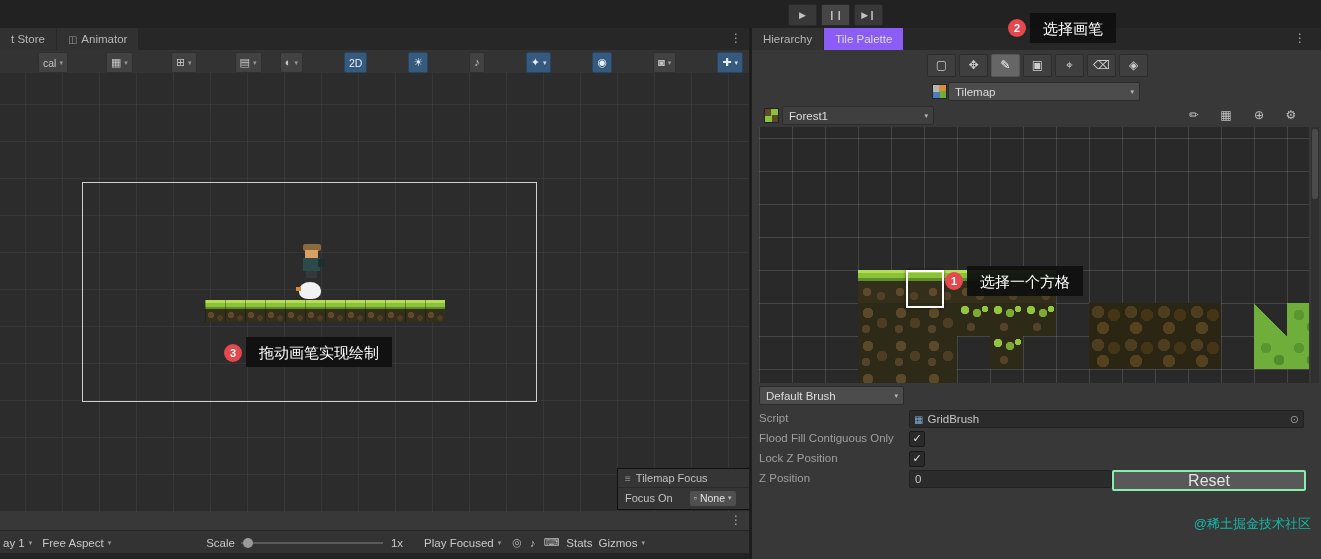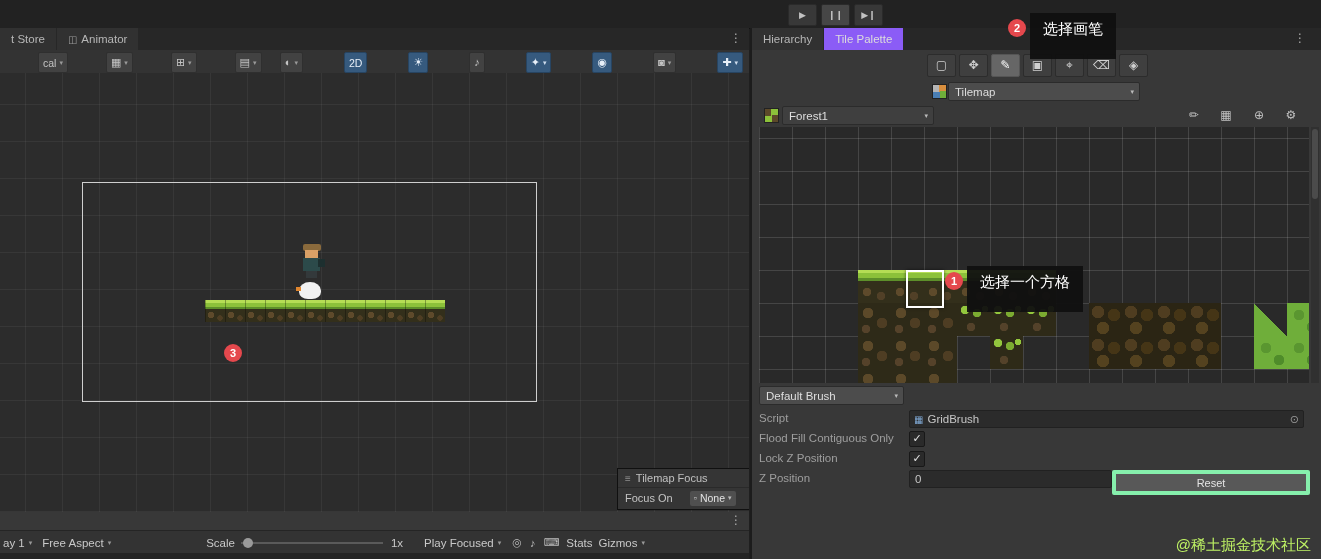--- a/index.html
+++ b/index.html
@@ -48,21 +48,21 @@
   .ch-hair{position:absolute;left:5px;top:0;width:18px;height:7px;background:#8a6a3c;border-radius:2px;}
   .ch-face{position:absolute;left:7px;top:6px;width:13px;height:8px;background:#d9a066;}
   .ch-body{position:absolute;left:5px;top:14px;width:17px;height:13px;background:#2c4a4a;}
   .ch-pack{position:absolute;left:20px;top:15px;width:7px;height:8px;background:#1d2f2f;}
   .ch-legs{position:absolute;left:8px;top:27px;width:11px;height:7px;background:#33393b;}
   .chicken{position:absolute;left:1px;top:38px;width:22px;height:17px;background:#f1f1f1;border-radius:55% 55% 45% 45%;}
   .chicken:after{content:"";position:absolute;left:-3px;top:5px;width:5px;height:4px;background:#e0862e;}
 
   .badge{position:absolute;width:18px;height:18px;border-radius:50%;background:#e5484d;color:#fff;
          font-size:11px;font-weight:bold;display:flex;align-items:center;justify-content:center;z-index:6;}
-  .tip{position:absolute;height:46px;line-height:31px;background:rgba(16,16,16,.95);color:#fff;
+  .tip{position:absolute;height:30px;line-height:31px;background:rgba(16,16,16,.95);color:#fff;
        font-size:15px;padding:0 13px;white-space:nowrap;z-index:5;}
   .ann3-badge{left:224px;top:271px;} .ann3-tip{left:246px;top:264px;}
 
   .focus-overlay{position:absolute;left:617px;top:395px;width:131px;height:40px;background:#353535;border:1px solid #101010;font-size:11px;}
   .fo-title{height:18px;display:flex;align-items:center;gap:5px;padding:0 7px;border-bottom:1px solid #2a2a2a;color:#c0c0c0;}
   .fo-handle{color:#8f8f8f;font-size:10px;}
   .fo-row{height:20px;display:flex;align-items:center;gap:17px;padding:0 7px;color:#c4c4c4;}
   .fo-dd{height:15px;background:#4f4f4f;border-radius:2px;display:flex;align-items:center;gap:3px;padding:0 4px;font-size:10.5px;color:#e2e2e2;}
   .fo-dd .ar{font-size:7px;color:#bbb;}
   .fo-dd .bx{font-size:9px;color:#cfcfcf;}
@@ -135,23 +135,23 @@
   .row-script{top:384px;} .row-flood{top:404px;} .row-lock{top:424px;} .row-z{top:444px;}
   .field{position:absolute;left:157px;height:16px;background:#2b2b2b;border:1px solid #212121;border-radius:2px;
          display:flex;align-items:center;font-size:11.5px;color:#c6c6c6;}
   .f-script{top:382px;width:393px;}
   .f-script .sic{font-size:10px;color:#7fa8d4;padding:0 4px;}
   .f-script .pick{margin-left:auto;padding:0 4px;color:#999;font-size:11px;}
   .cb{position:absolute;left:157px;width:14px;height:14px;background:#2a2a2a;border:1px solid #181818;border-radius:2px;
       color:#e4e4e4;font-size:11px;line-height:13px;text-align:center;}
   .cb-flood{top:403px;} .cb-lock{top:423px;}
   .f-z{top:442px;width:196px;padding-left:5px;}
-  .reset-btn{position:absolute;left:360px;top:442px;width:190px;height:17px;background:#585858;border:4px solid #86efac;border-radius:2px;
-             font-size:11px;color:#e3e3e3;display:flex;align-items:center;justify-content:center;}
-  .watermark{position:absolute;right:12px;top:508px;font-size:15px;color:#bef264;}
+  .reset-btn{position:absolute;left:360px;top:442px;width:190px;height:17px;background:#585858;border:2px solid #86efac;border-radius:2px;
+             font-size:16px;color:#e3e3e3;display:flex;align-items:center;justify-content:center;}
+  .watermark{position:absolute;right:12px;top:487px;font-size:13px;color:#14b8a6;}
 
   .ann2-badge{left:1008px;top:19px;z-index:20;} .ann2-tip{left:1030px;top:13px;z-index:19;}
 </style>
 </head>
 <body>
 
 <div class="app">
 
   <div class="topbar">
     <div class="pc-btn pc-play">▶</div>
@@ -225,20 +225,21 @@
       <div class="platform"></div>
       <div class="character">
         <div class="ch-hair"></div>
         <div class="ch-face"></div>
         <div class="ch-body"></div>
         <div class="ch-pack"></div>
         <div class="ch-legs"></div>
         <div class="chicken"></div>
       </div>
       <div class="badge ann3-badge">3</div>
+      <div class="tip ann3-tip">拖动画笔实现绘制</div>
 
       <div class="focus-overlay">
         <div class="fo-title">
           <span class="fo-handle">≡</span>
           <span>Tilemap Focus</span>
         </div>
         <div class="fo-row">
           <span>Focus On</span>
           <span class="fo-dd">
             <span class="bx">▫</span>

